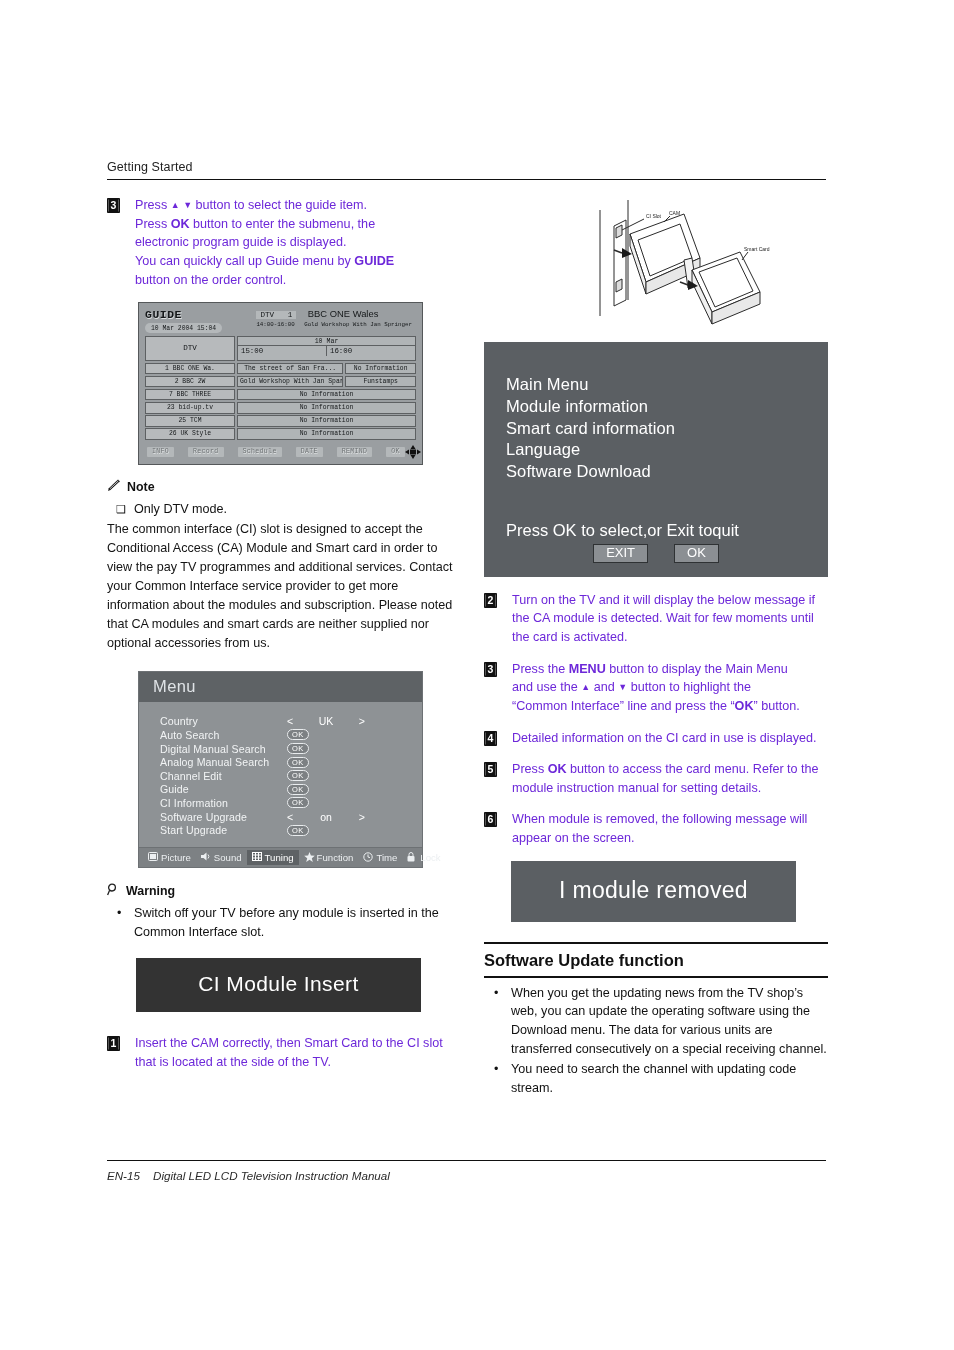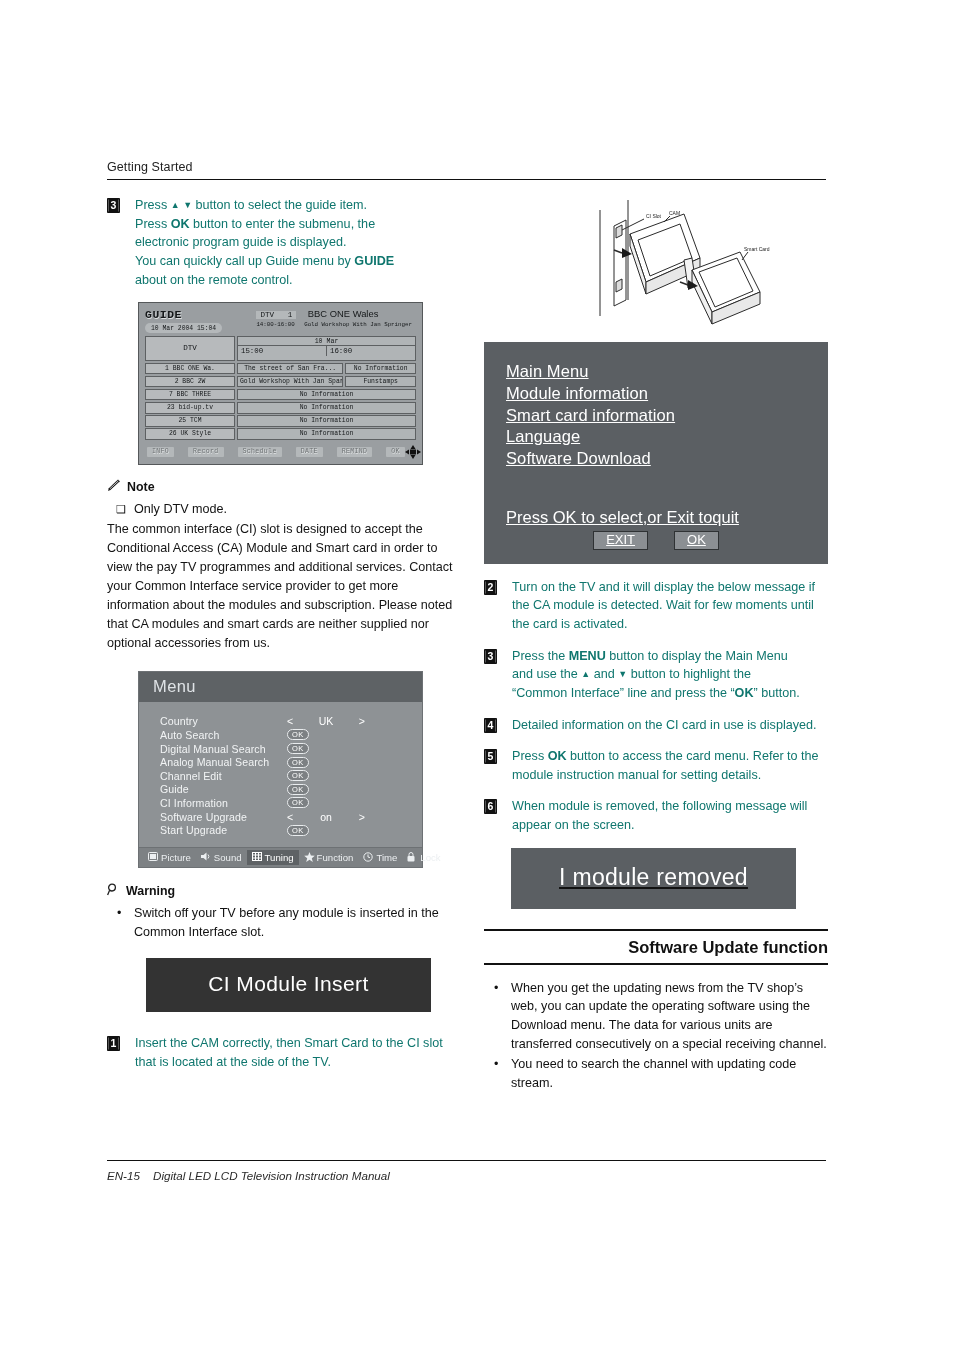--- a/index.html
+++ b/index.html
@@ -24,53 +24,53 @@
   
   .step { display: flex; margin-bottom: 13px; }
   .step-num {
     flex: 0 0 auto; width: 13px; height: 15px; margin-top: 2px;
     background: #111; color: #fff; font-weight: bold;
     font-size: 10.5px; line-height: 15px; text-align: center;
     border-radius: 1px;
     box-shadow: inset 0 0 0 1.5px #111, inset 1.6px 0 0 0 #fff, inset -1.6px 0 0 0 #fff;
   }
   .step-num span { position: relative; }
-  .step-body { margin-left: 15px; font-size: 12.6px; line-height: 1.48; color: #0f766e; }
+  .step-body { margin-left: 15px; font-size: 12.6px; line-height: 1.48; color: #6d28d9; }
   .step-body b { font-weight: bold; }
 
   
   .ar { font-size: 9px; letter-spacing: 0; vertical-align: 1px; }
 
   
   .callout-head { display: flex; align-items: center; gap: 5px; margin-bottom: 4px; }
   .callout-head .lbl { font-size: 12.4px; font-weight: bold; }
   .callout-list { margin-left: 27px; font-size: 12.6px; line-height: 1.48; }
   .callout-list li { list-style: none; position: relative; margin-bottom: 2px; }
   .callout-list li .bul { position: absolute; left: -17px; top: 0; }
   .callout-list li .bulsq { position: absolute; left: -18px; top: 1px; font-size: 11px; }
 
   
   h1.big { font-size: 25px; font-weight: bold; letter-spacing: -.2px; margin: 23px 0 13px; }
   .para { font-size: 12.6px; line-height: 1.5; color: #141414; }
 
   h2.sub { font-size: 16.5px; font-weight: bold; padding: 7px 0 6px; }
-  .sub-wrap { border-top: 2.2px solid #111; border-bottom: 2.2px solid #111; margin: 20px 0 14px; text-align: right; }
+  .sub-wrap { border-top: 2.2px solid #111; border-bottom: 2.2px solid #111; margin: 20px 0 6px; }
 
   
   .osd-dark {
     background: #333333; color: #fff; text-align: center;
     font-size: 21px; letter-spacing: .4px; padding: 14px 0 16px;
   }
   .osd-grey {
     background: #5b5f63; color: #fff; text-align: center;
     font-size: 23px; letter-spacing: .3px; padding: 16px 0 18px;
   }
 
   
-  .mm-box { background: #5b5f63; color: #fff; padding: 19px 22px 14px; text-decoration: underline; }
+  .mm-box { background: #5b5f63; color: #fff; padding: 32px 22px 14px; }
   .mm-list { font-size: 16.5px; line-height: 1.32; letter-spacing: .1px; }
   .mm-prompt { font-size: 16.5px; margin-top: 38px; letter-spacing: 0; }
   .mm-btns { display: flex; justify-content: center; gap: 26px; margin-top: 4px; }
   .mm-btn {
     background: #8b8f93; color: #fff; font-size: 13px;
     padding: 0px 12px 2px; border: 1.5px solid #2f3234;
   }
 
   
   .tv-menu { width: 285px; background: #8e9295; border: 1px solid #6d7174; }
@@ -167,21 +167,21 @@
         <span>Press</span>
         <span class="ar">▲</span>
         <span class="ar">▼</span>
         <span>button to select the guide item.</span><br>
         <span>Press</span>
         <b>OK</b>
         <span>button to enter the submenu, the</span><br>
         <span>electronic program guide is displayed.</span><br>
         <span>You can quickly call up Guide menu by</span>
         <b>GUIDE</b><br>
-        <span>about on the remote control.</span>
+        <span>button on the order control.</span>
       </div>
     </div>
 
     <div style="margin:6px 0 0 31px;">
       <div class="guide">
         <div class="g-top">
           <div>
             <div class="g-title">GUIDE</div>
             <div class="g-date">10 Mar 2004 15:04</div>
           </div>
@@ -397,21 +397,21 @@
             <line x1="2.6" y1="7.2" x2="0.6" y2="12" stroke="#222" stroke-width="1.3"></line>
           </svg>
         </span>
         <span class="lbl">Warning</span>
       </div>
       <ul class="callout-list" id="warning-items">
           <li><span class="bul">•</span><span>Switch off your TV before any module is inserted in the Common Interface slot.</span></li>
         </ul>
     </div>
 
-    <div style="margin:17px 0 0 39px; width:285px;">
+    <div style="margin:17px 0 0 29px; width:285px;">
       <div class="osd-dark">CI Module Insert</div>
     </div>
 
     <div class="step" style="margin-top:22px;">
       <div class="step-num"><span>1</span></div>
       <div class="step-body">Insert the CAM correctly, then Smart Card to the CI slot that is located at the side of the TV.</div>
     </div>
   </div>
 
   <div class="ci-diagram">
@@ -506,21 +506,21 @@
         <b>OK</b>
         <span>button to access the card menu. Refer to the module instruction manual for setting details.</span>
       </div>
     </div>
 
     <div class="step">
       <div class="step-num"><span>6</span></div>
       <div class="step-body">When module is removed, the following message will appear on the screen.</div>
     </div>
 
-    <div style="margin:12px 0 0 27px; width:285px;text-decoration:underline;">
+    <div style="margin:12px 0 0 27px; width:285px;">
       <div class="osd-grey">I module removed</div>
     </div>
 
     <div class="sub-wrap">
       <h2 class="sub">Software Update function</h2>
     </div>
     <ul class="callout-list" id="right-bullets" style="margin-left:27px;">
         <li><span class="bul">•</span><span>When you get the updating news from the TV shop’s web, you can update the operating software using the Download menu. The data for various units are transferred consecutively on a special receiving channel.</span></li>
         <li><span class="bul">•</span><span>You need to search the channel with updating code stream.</span></li>
       </ul>

